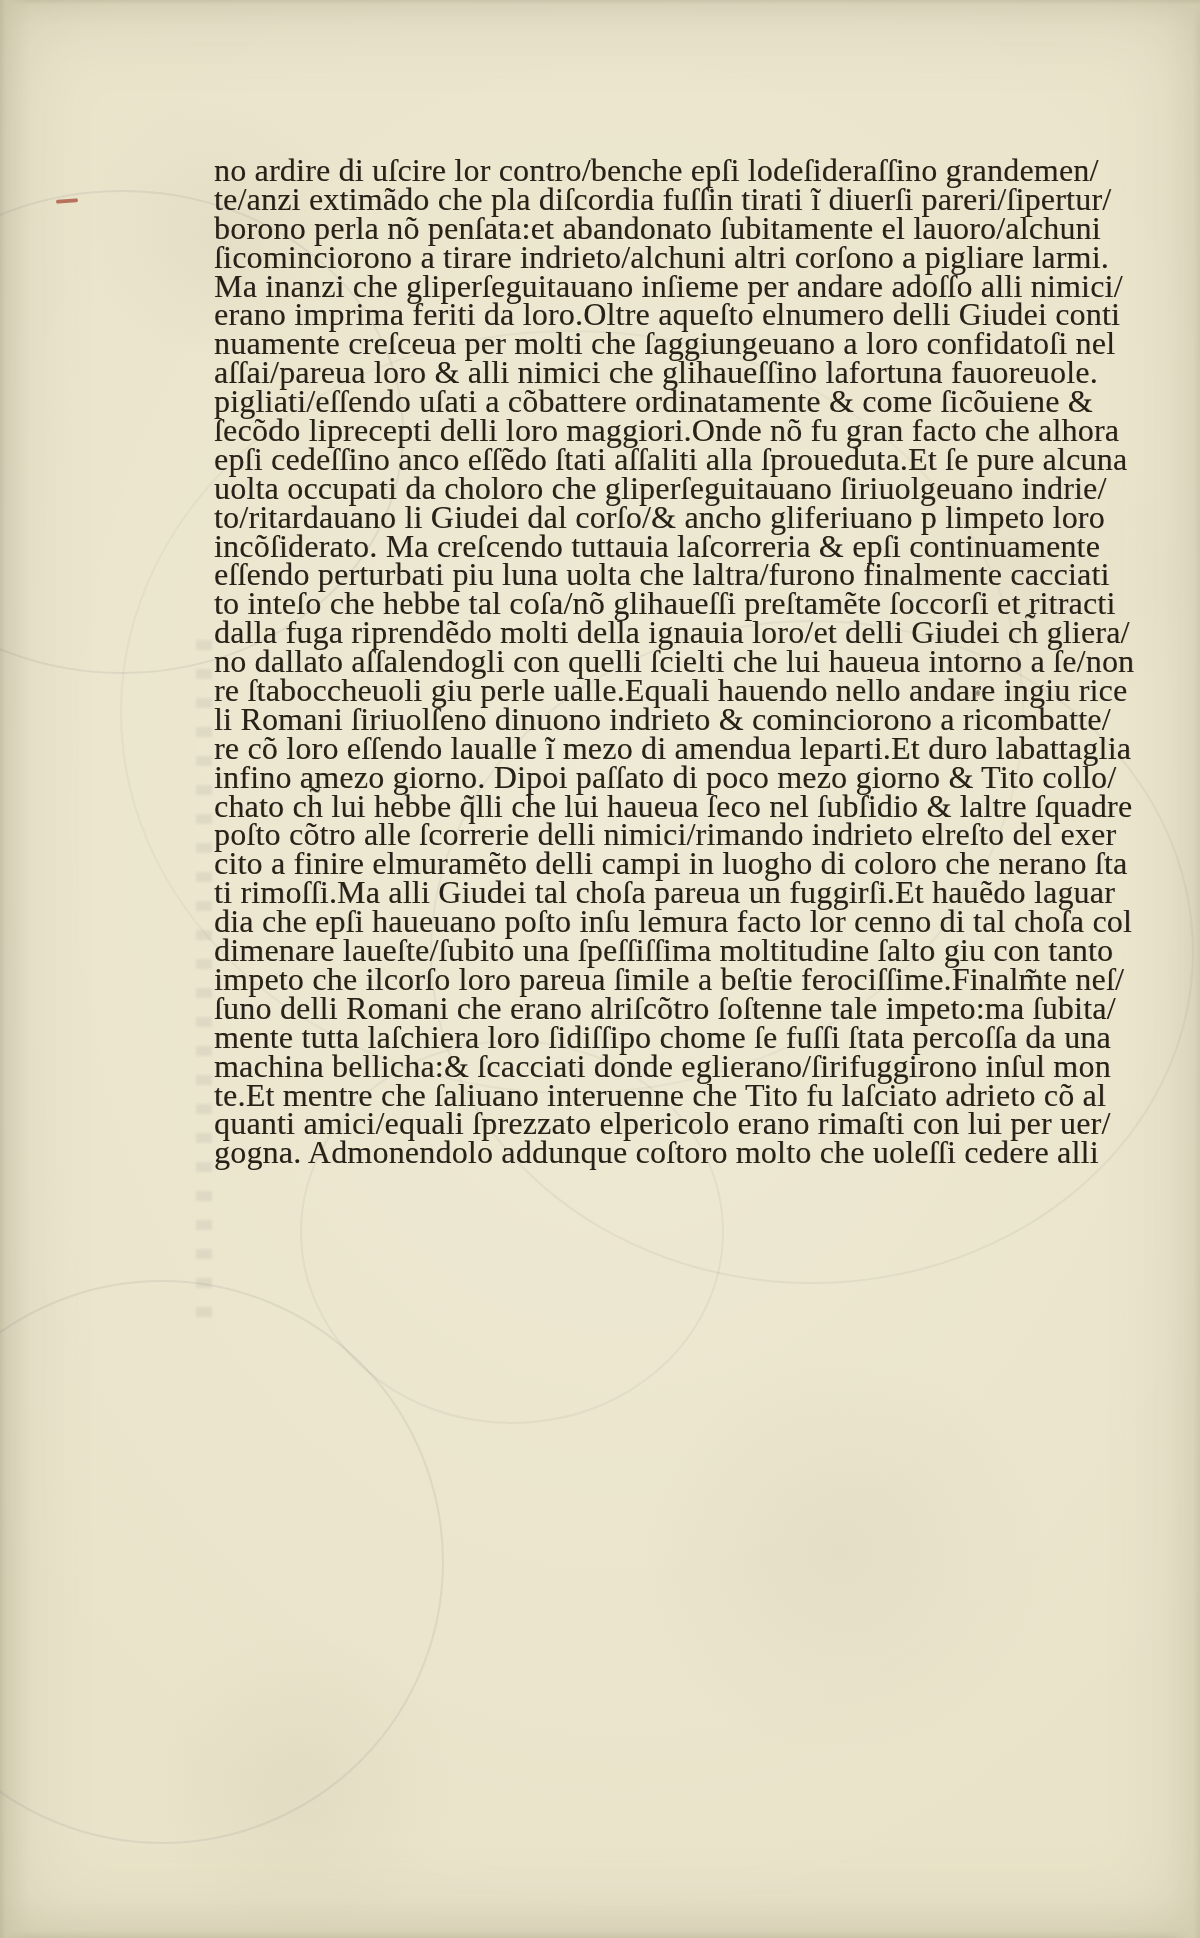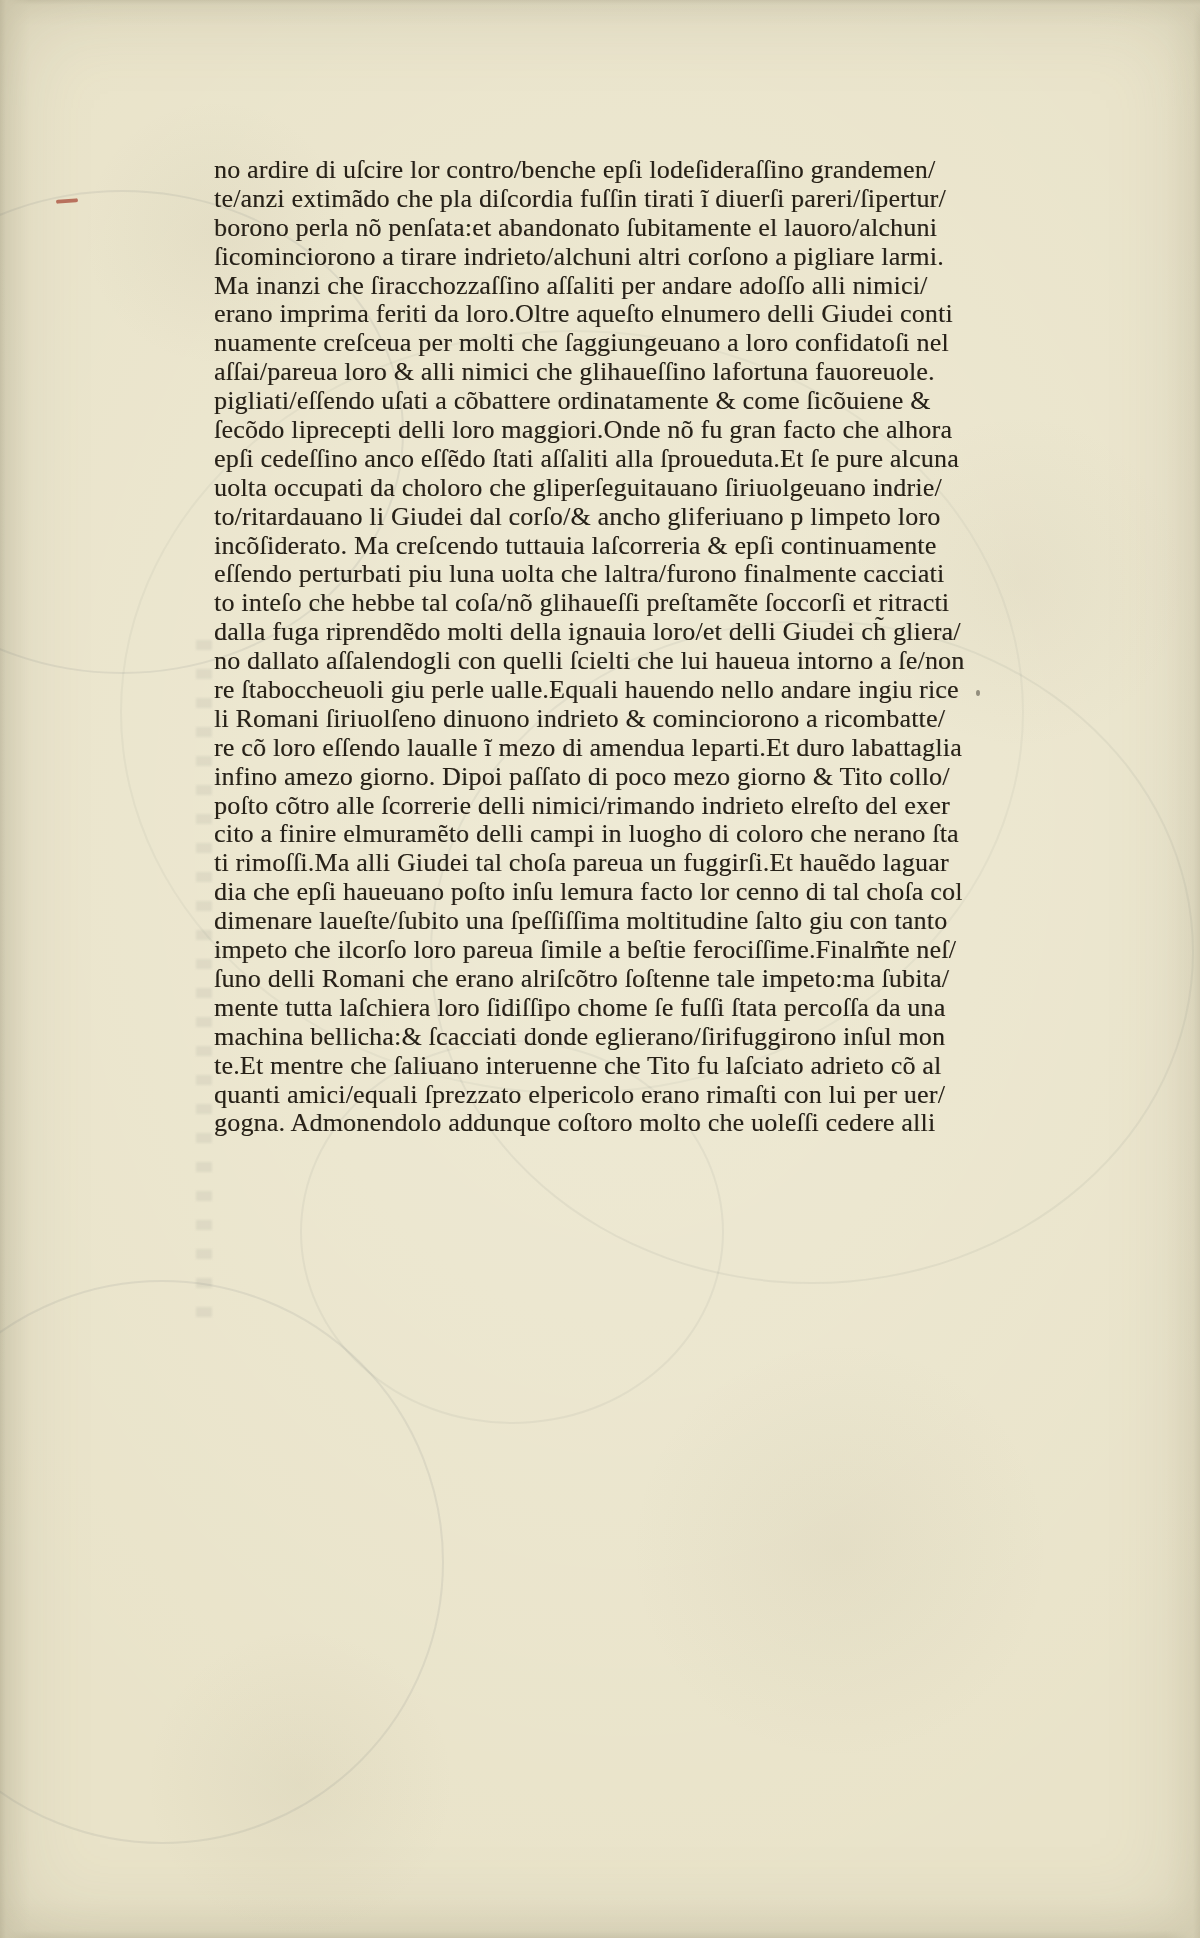--- a/index.html
+++ b/index.html
@@ -68,21 +68,21 @@
     transform: rotate(-4deg);
     opacity: 0.75;
   }
   
   .text-block {
     position: absolute;
     left: 214px;
     top: 156px;
     width: 728px;
     color: #272118;
-    font-size: 26px;
+    font-size: 32px;
     letter-spacing: 0.2px;
   }
   .text-line {
     height: 28.9px;
     line-height: 28.9px;
     white-space: nowrap;
     text-align: justify;
     text-align-last: justify;
     text-justify: inter-word;
     
@@ -115,38 +115,39 @@
 
   <div class="margin-mark" style="background: rgb(168, 75, 56);"></div>
   <div class="ink-speck"></div>
 
   <div class="text-block" style="color: rgb(39, 33, 24);">
 
   <div class="text-line">no ardire di uſcire lor contro/benche epſi lodeſideraſſino grandemen/</div>
       <div class="text-line">te/anzi extimãdo che pla diſcordia fuſſin tirati ĩ diuerſi pareri/ſipertur/</div>
       <div class="text-line">borono perla nõ penſata:et abandonato ſubitamente el lauoro/alchuni</div>
       <div class="text-line">ſicominciorono a tirare indrieto/alchuni altri corſono a pigliare larmi.</div>
-      <div class="text-line">Ma inanzi che ſiracchozzaſſino aſſaliti per andare adoſſo alli nimici/</div>
+      <div class="text-line">Ma inanzi che gliperſeguitauano inſieme per andare adoſſo alli nimici/</div>
       <div class="text-line">erano imprima feriti da loro.Oltre aqueſto elnumero delli Giudei conti</div>
       <div class="text-line">nuamente creſceua per molti che ſaggiungeuano a loro confidatoſi nel</div>
       <div class="text-line">aſſai/pareua loro &amp; alli nimici che glihaueſſino lafortuna fauoreuole.</div>
       <div class="text-line">pigliati/eſſendo uſati a cõbattere ordinatamente &amp; come ſicõuiene &amp;</div>
       <div class="text-line">ſecõdo liprecepti delli loro maggiori.Onde nõ fu gran facto che alhora</div>
       <div class="text-line">epſi cedeſſino anco eſſẽdo ſtati aſſaliti alla ſproueduta.Et ſe pure alcuna</div>
       <div class="text-line">uolta occupati da choloro che gliperſeguitauano ſiriuolgeuano indrie/</div>
       <div class="text-line">to/ritardauano li Giudei dal corſo/&amp; ancho gliferiuano p limpeto loro</div>
       <div class="text-line">incõſiderato. Ma creſcendo tuttauia laſcorreria &amp; epſi continuamente</div>
       <div class="text-line">eſſendo perturbati piu luna uolta che laltra/furono finalmente cacciati</div>
       <div class="text-line">to inteſo che hebbe tal coſa/nõ glihaueſſi preſtamẽte ſoccorſi et ritracti</div>
       <div class="text-line">dalla fuga riprendẽdo molti della ignauia loro/et delli Giudei ch̃ gliera/</div>
       <div class="text-line">no dallato aſſalendogli con quelli ſcielti che lui haueua intorno a ſe/non</div>
       <div class="text-line">re ſtaboccheuoli giu perle ualle.Equali hauendo nello andare ingiu rice</div>
       <div class="text-line">li Romani ſiriuolſeno dinuono indrieto &amp; cominciorono a ricombatte/</div>
       <div class="text-line">re cõ loro eſſendo laualle ĩ mezo di amendua leparti.Et duro labattaglia</div>
       <div class="text-line">infino amezo giorno. Dipoi paſſato di poco mezo giorno &amp; Tito collo/</div>
+      <div class="text-line">chato ch̃ lui hebbe q̃lli che lui haueua ſeco nel ſubſidio &amp; laltre ſquadre</div>
       <div class="text-line">poſto cõtro alle ſcorrerie delli nimici/rimando indrieto elreſto del exer</div>
       <div class="text-line">cito a finire elmuramẽto delli campi in luogho di coloro che nerano ſta</div>
       <div class="text-line">ti rimoſſi.Ma alli Giudei tal choſa pareua un fuggirſi.Et hauẽdo laguar</div>
       <div class="text-line">dia che epſi haueuano poſto inſu lemura facto lor cenno di tal choſa col</div>
       <div class="text-line">dimenare laueſte/ſubito una ſpeſſiſſima moltitudine ſalto giu con tanto</div>
       <div class="text-line">impeto che ilcorſo loro pareua ſimile a beſtie ferociſſime.Finalm̃te neſ/</div>
       <div class="text-line">ſuno delli Romani che erano alriſcõtro ſoſtenne tale impeto:ma ſubita/</div>
       <div class="text-line">mente tutta laſchiera loro ſidiſſipo chome ſe fuſſi ſtata percoſſa da una</div>
       <div class="text-line">machina bellicha:&amp; ſcacciati donde eglierano/ſirifuggirono inſul mon</div>
       <div class="text-line">te.Et mentre che ſaliuano interuenne che Tito fu laſciato adrieto cõ al</div>

